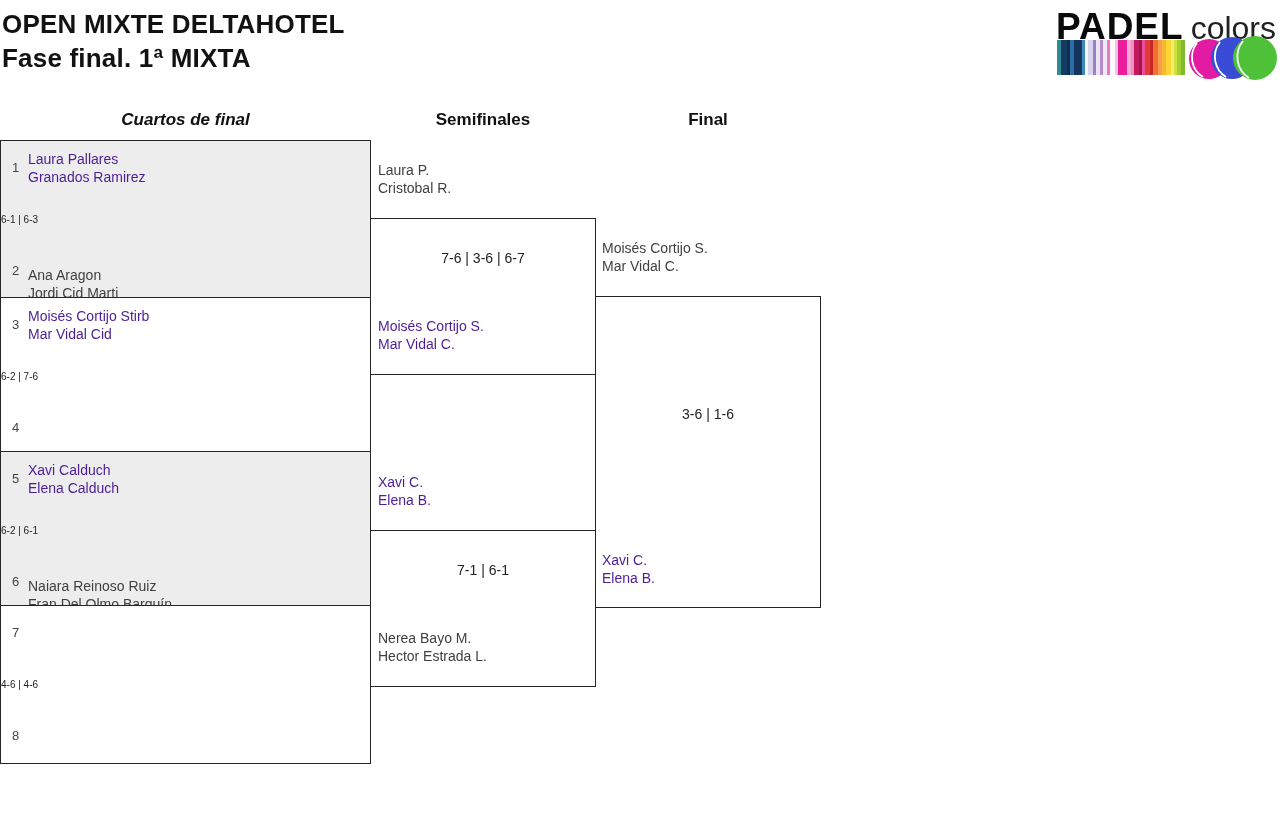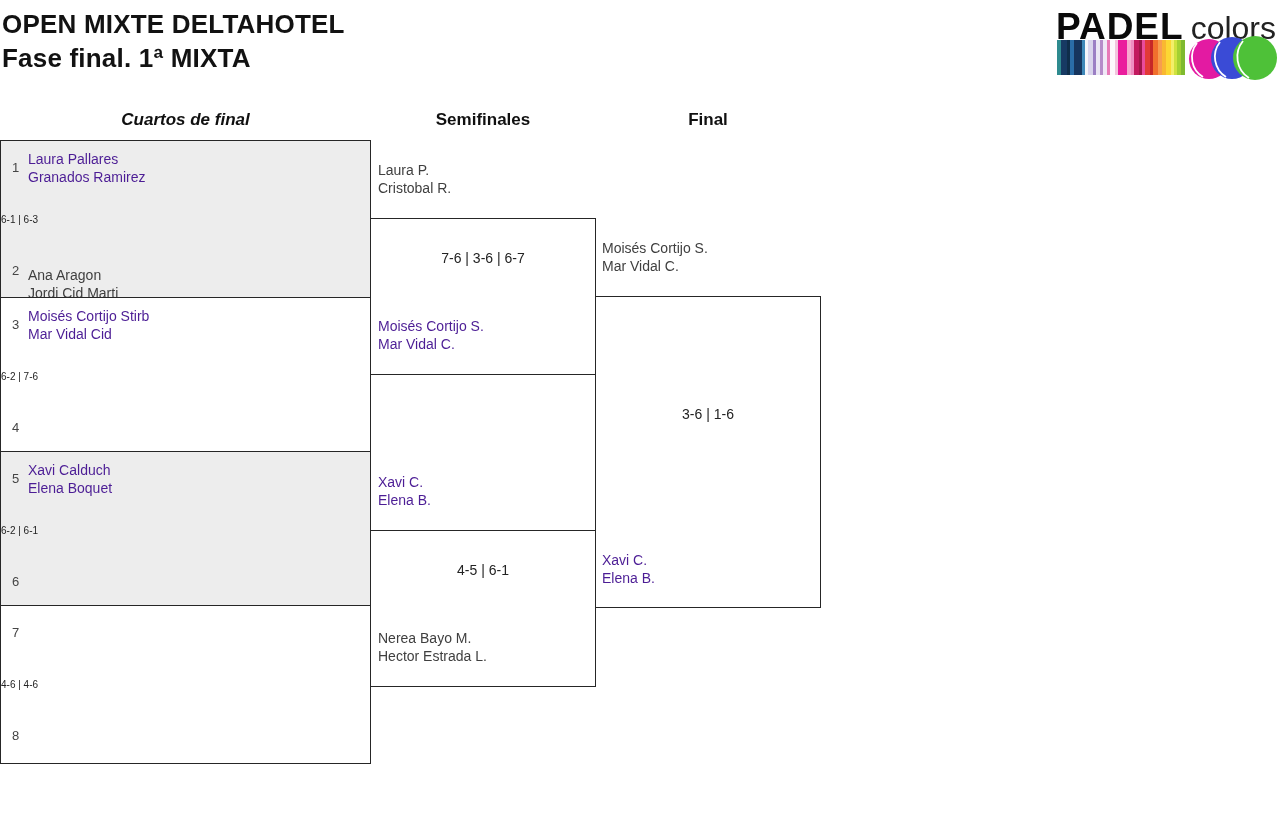--- a/index.html
+++ b/index.html
@@ -145,24 +145,28 @@
     <div>Mar Vidal Cid</div>
   </div>
   <div class="score">6-2 | 7-6</div>
   <div class="seed s-bot">4</div>
 </div>
 
 <div class="box qf qf-2">
   <div class="seed s-top">5</div>
   <div class="team winner t-top">
     <div>Xavi Calduch</div>
-    <div>Elena Boquet</div>
+    <div>Elena Calduch</div>
   </div>
   <div class="score">6-2 | 6-1</div>
   <div class="seed s-bot">6</div>
+  <div class="team t-bot">
+    <div>Naiara Reinoso Ruiz</div>
+    <div>Fran Del Olmo Barquín</div>
+  </div>
 </div>
 
 <div class="box qf qf-3">
   <div class="seed s-top">7</div>
   <div class="score">4-6 | 4-6</div>
   <div class="seed s-bot">8</div>
 </div>
 
 <div class="box sf sf-0"></div>
 <div class="box sf sf-1"></div>
@@ -176,21 +180,21 @@
 <div class="fscore sc-sf1">7-6 | 3-6 | 6-7</div>
 <div class="flabel team winner lab-sf1-bot">
   <div>Moisés Cortijo S.</div>
   <div>Mar Vidal C.</div>
 </div>
 
 <div class="flabel team winner lab-sf2-top">
   <div>Xavi C.</div>
   <div>Elena B.</div>
 </div>
-<div class="fscore sc-sf2">4-5 | 6-1</div>
+<div class="fscore sc-sf2">7-1 | 6-1</div>
 <div class="flabel team lab-sf2-bot">
   <div>Nerea Bayo M.</div>
   <div>Hector Estrada L.</div>
 </div>
 
 <div class="flabel team lab-f-top">
   <div>Moisés Cortijo S.</div>
   <div>Mar Vidal C.</div>
 </div>
 <div class="fscore sc-f">3-6 | 1-6</div>

